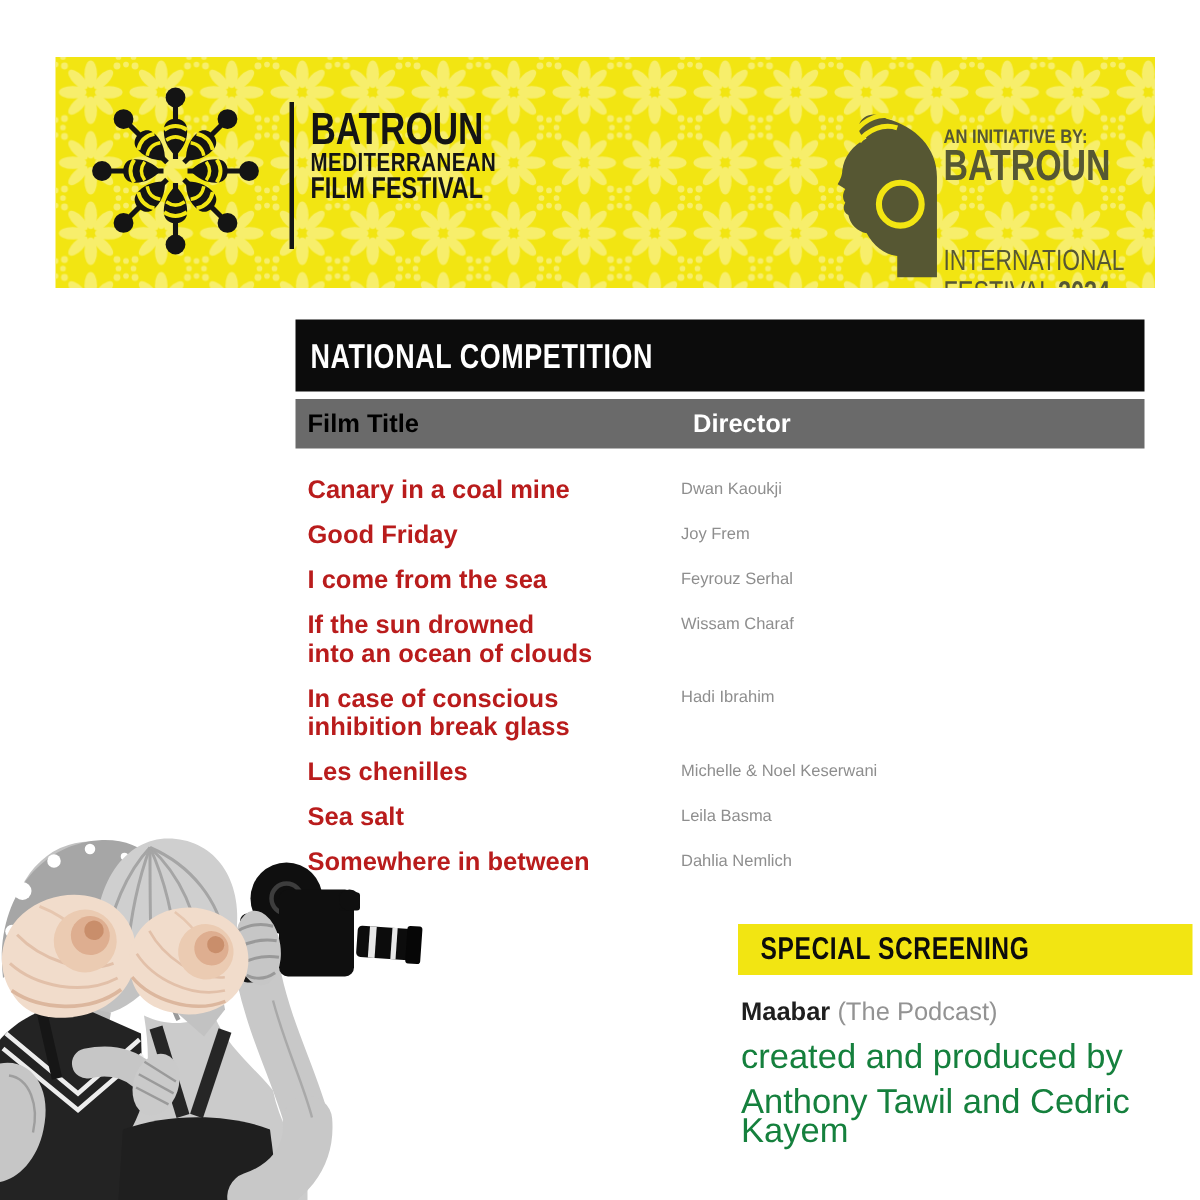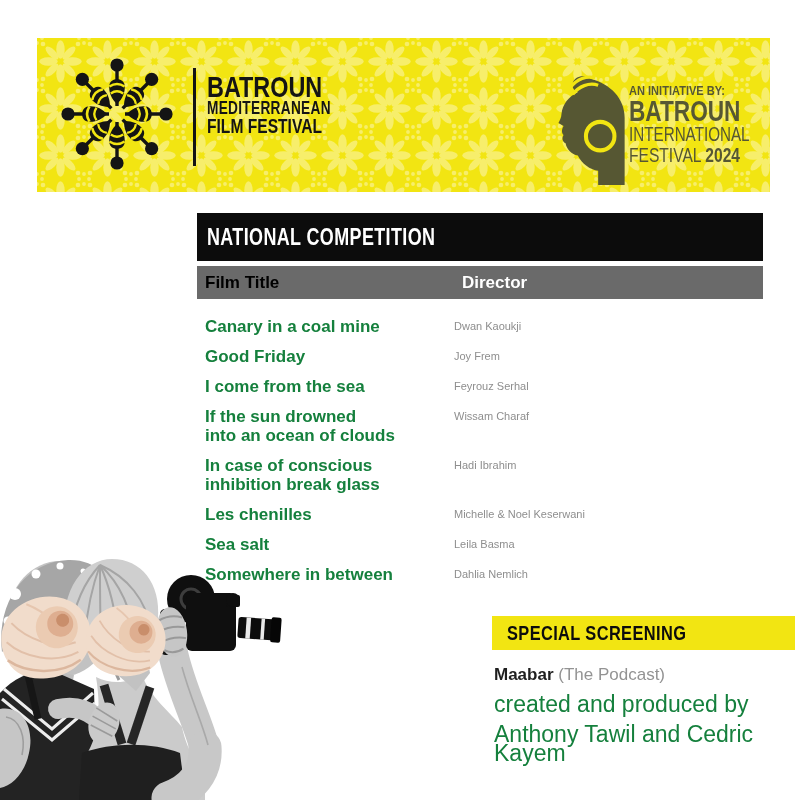--- a/index.html
+++ b/index.html
@@ -14,35 +14,35 @@
   .brand{position:absolute;left:170px;top:36px;line-height:1;color:#141414;}
   .brand .l1{font-size:30px;font-weight:800;line-height:26px;}
   .brand .l2{font-size:17.5px;font-weight:700;line-height:17px;letter-spacing:.4px;}
   .brand .l3{font-size:20px;font-weight:700;line-height:19px;}
   .cx{display:inline-block;transform:scaleX(.78);transform-origin:0 50%;white-space:nowrap;}
   .cx85{display:inline-block;transform:scaleX(.85);transform-origin:0 50%;white-space:nowrap;}
   .head-logo{position:absolute;left:516px;top:35px;}
   .initiative{position:absolute;left:592px;top:45px;color:#565733;line-height:1;}
   .initiative .lab{font-size:13px;font-weight:800;line-height:15px;}
   .initiative .b{font-size:29px;font-weight:800;line-height:26px;}
-  .initiative .i{font-size:19.5px;font-weight:400;line-height:21px;}
+  .initiative .i{font-size:19.5px;font-weight:400;line-height:21px;margin-top:40px;}
   .initiative .f{font-size:20px;font-weight:400;line-height:21px;}
   .initiative .f b{font-weight:800;}
 
   
   .comp{position:absolute;left:197px;top:213px;width:566px;}
   .titlebar{height:48px;background:#0c0c0c;display:flex;align-items:center;padding-left:10px;box-sizing:border-box;}
   .titlebar span{color:#ffffff;font-size:23px;font-weight:800;letter-spacing:.5px;}
   .colbar{margin-top:5px;height:33px;background:#6A6A6A;display:flex;align-items:center;box-sizing:border-box;}
   .colbar .c1{width:257px;padding-left:8px;color:#000000;font-size:17px;font-weight:700;}
   .colbar .c2{color:#fff;font-size:17px;font-weight:700;}
   .rows{margin-top:18px;}
   .row{display:flex;align-items:flex-start;margin-bottom:11px;}
   .film-title{width:257px;padding-left:8px;box-sizing:border-box;font-size:17px;font-weight:700;
-              color:#15803d;line-height:19px;white-space:pre-line;}
+              color:#b91c1c;line-height:19px;white-space:pre-line;}
   .film-director{font-size:11px;font-weight:400;color:#8E8E8E;line-height:19px;}
 
   
   .special{position:absolute;left:460px;top:616px;width:303px;margin-left:32px;}
   .sp-bar{height:34px;background:#F2E512;display:flex;align-items:center;padding-left:15px;box-sizing:border-box;}
   .sp-bar span{color:#0c0c0c;font-size:21px;font-weight:800;letter-spacing:.5px;}
   .sp-line1{margin-top:15px;padding-left:2px;font-size:17px;line-height:19px;}
   .sp-line1 .t{font-weight:700;color:#1f1f1f;}
   .sp-line1 .s{font-weight:400;color:#939393;}
   .sp-credit{margin-top:11px;padding-left:2px;font-size:23px;line-height:19px;color:#15803d;}

